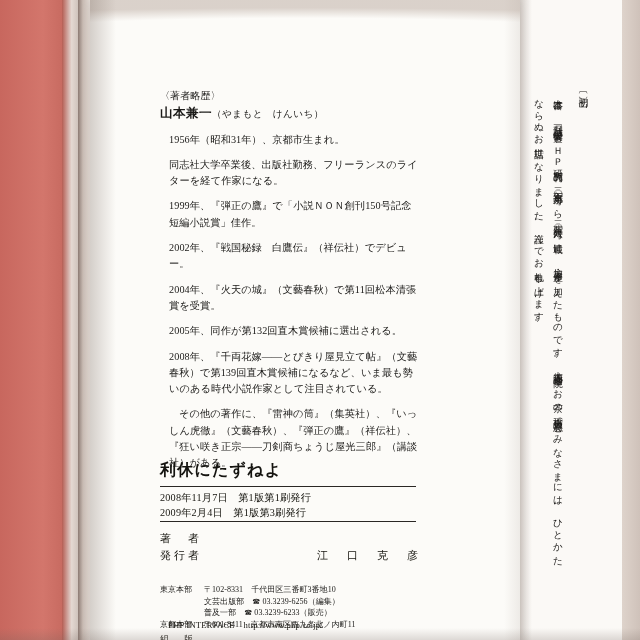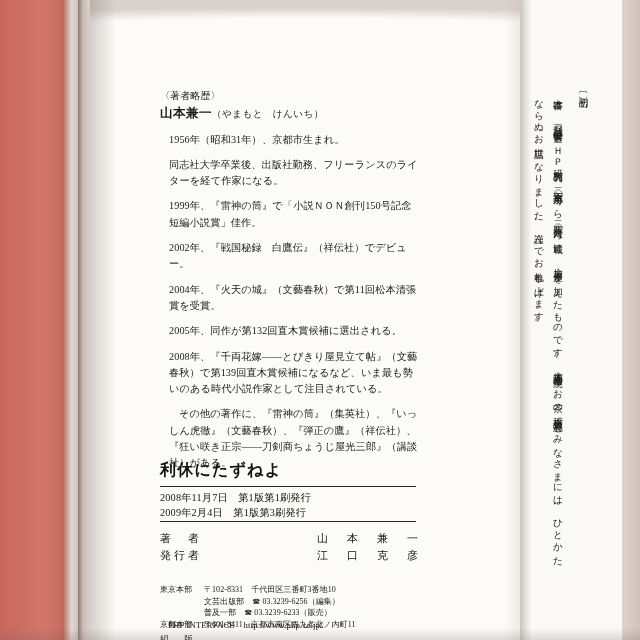--- a/index.html
+++ b/index.html
@@ -261,42 +261,41 @@
   <div class="page-left"></div>
   <div class="page-curve-top"></div>
 
   <div class="bio-block">
     <div class="bio-head">〈著者略歴〉</div>
     <div class="bio-name">
       <span>山本兼一</span><span class="kana">（やまもと　けんいち）</span>
     </div>
     <p class="bio-p">1956年（昭和31年）、京都市生まれ。</p>
     <p class="bio-p">同志社大学卒業後、出版社勤務、フリーランスのライターを経て作家になる。</p>
-    <p class="bio-p">1999年、『雷神の筒』で「小説ＮＯＮ創刊150号記念短編小説賞」佳作。</p>
+    <p class="bio-p">1999年、『弾正の鷹』で「小説ＮＯＮ創刊150号記念短編小説賞」佳作。</p>
     <p class="bio-p">2002年、『戦国秘録　白鷹伝』（祥伝社）でデビュー。</p>
     <p class="bio-p">2004年、『火天の城』（文藝春秋）で第11回松本清張賞を受賞。</p>
     <p class="bio-p">2005年、同作が第132回直木賞候補に選出される。</p>
     <p class="bio-p">2008年、『千両花嫁——とびきり屋見立て帖』（文藝春秋）で第139回直木賞候補になるなど、いま最も勢いのある時代小説作家として注目されている。</p>
     <p class="bio-p indent">その他の著作に、『雷神の筒』（集英社）、『いっしん虎徹』（文藝春秋）、『弾正の鷹』（祥伝社）、『狂い咲き正宗——刀剣商ちょうじ屋光三郎』（講談社）がある。</p>
   </div>
 
   <div class="colophon-title">利休にたずねよ</div>
   <div class="rule rule-1"></div>
 
   <div class="print-dates">
     <div>2008年11月7日　第1版第1刷発行</div>
     <div>2009年2月4日　第1版第3刷発行</div>
   </div>
 
   <div class="rule rule-2"></div>
 
   <div class="pub-table">
     <div class="pub-row">
       <span class="label">著　者</span>
-      <span class="value">山　本　兼　一</span>
     </div>
     <div class="pub-row">
       <span class="label">発行者</span>
       <span class="value">江　口　克　彦</span>
     </div>
   </div>
 
   <div class="addr-block">
     <div class="addr-row">
       <span class="lead">東京本部</span><span>〒102-8331　千代田区三番町3番地10</span>

